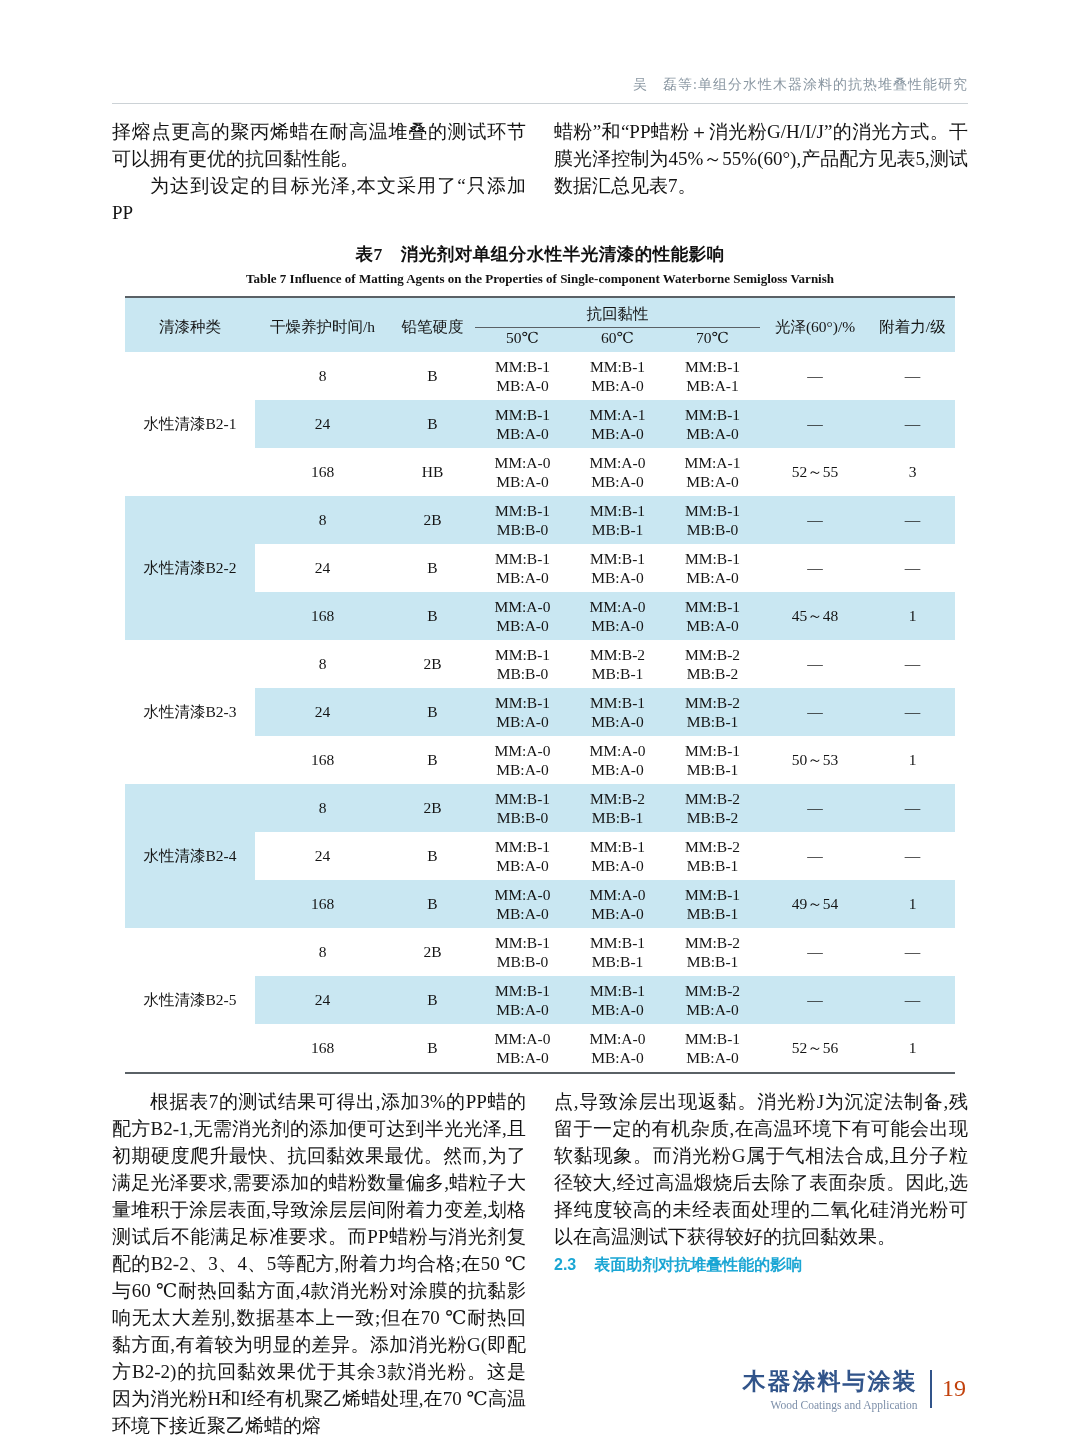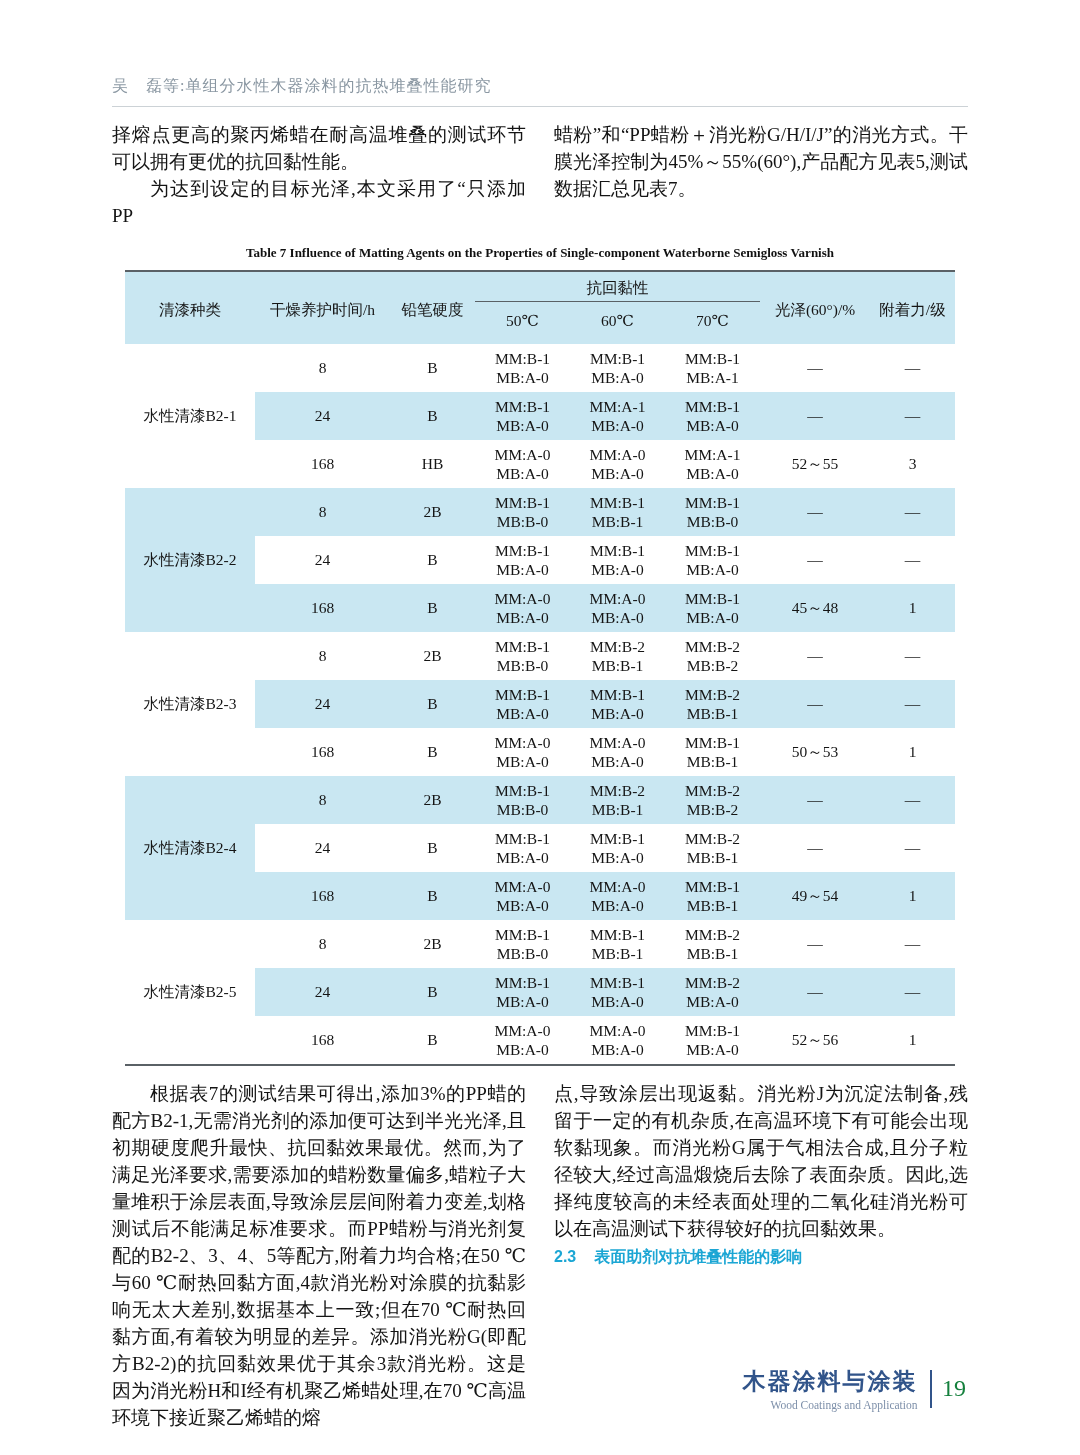--- a/index.html
+++ b/index.html
@@ -8,22 +8,22 @@
     width: 1080px; height: 1455px;
     position: relative;
     font-family: "Liberation Serif", "DejaVu Serif", serif;
     color: #1c1c1c;
   }
   .page { position: absolute; inset: 0; padding: 0 112px; }
 
   
   .running-head {
     padding-top: 76px;
-    text-align: left;
-    font-size: 16px;
+    text-align: right;
+    font-size: 14px;
     letter-spacing: 1px;
     color: #8a97a2;
     border-bottom: 1px solid #ccd2d6;
     padding-bottom: 9px;
   }
 
   
   .two-col { display: flex; gap: 28px; }
   .col { width: 414px; }
   .col p {
@@ -51,21 +51,21 @@
     font-size: 15.5px;
     color: #151515;
   }
   table.results th, table.results td {
     text-align: center;
     vertical-align: middle;
     font-weight: normal;
   }
   thead th { background: #c9e7f2; }
   .thead-r1 th { height: 30px; padding-top: 4px; }
-  .thead-r2 th { height: 43px; padding-bottom: 4px; }
+  .thead-r2 th { height: 25px; padding-bottom: 4px; }
   th.anti-span { border-bottom: 1px solid #5a6166; }
   .bg-blue { background: #c9e7f2; }
   .bg-white { background: #ffffff; }
   td.two-line { padding: 5px 0; line-height: 19px; font-family: Liberation Serif, serif; }
   td.two-line div { height: 19px; }
   tbody td { height: 45px; }
   td.name-cell { font-size: 15.5px; }
 
   
   .discussion { margin-top: 14px; }
@@ -89,21 +89,21 @@
   .journal-block { text-align: right; }
   .journal-zh {
     font-size: 23px;
     font-weight: bold;
     color: #31548a;
     letter-spacing: 2px;
     font-family: "Liberation Sans", "DejaVu Sans", sans-serif;
   }
   .journal-en { font-size: 11.5px; color: #7d8fa9; margin-top: 2px; }
   .footer-bar { width: 2.5px; height: 38px; background: #31548a; margin: 0 10px 0 12px; }
-  .page-num { font-size: 24px; color: #15803d; font-family: Liberation Serif, serif; }
+  .page-num { font-size: 24px; color: #c2410c; font-family: Liberation Serif, serif; }
 </style>
 </head>
 <body>
 
 <div class="page">
 
   <div class="running-head">
     <span>吴　磊等:单组分水性木器涂料的抗热堆叠性能研究</span>
   </div>
 
@@ -111,20 +111,21 @@
     <div class="col">
       <p>择熔点更高的聚丙烯蜡在耐高温堆叠的测试环节可以拥有更优的抗回黏性能。</p>
       <p class="indent">为达到设定的目标光泽,本文采用了“只添加PP</p>
     </div>
     <div class="col">
       <p>蜡粉”和“PP蜡粉＋消光粉G/H/I/J”的消光方式。干膜光泽控制为45%～55%(60°),产品配方见表5,测试数据汇总见表7。</p>
     </div>
   </section>
 
   <div class="caption">
+    <div class="cap-zh">表7　消光剂对单组分水性半光清漆的性能影响</div>
     <div class="cap-en">Table 7   Influence of Matting Agents on the Properties of Single-component Waterborne Semigloss Varnish</div>
   </div>
 
   <table class="results">
     <colgroup>
       <col style="width:130px">
         <col style="width:135px">
         <col style="width:85px">
       <col style="width:95px">
         <col style="width:95px">

